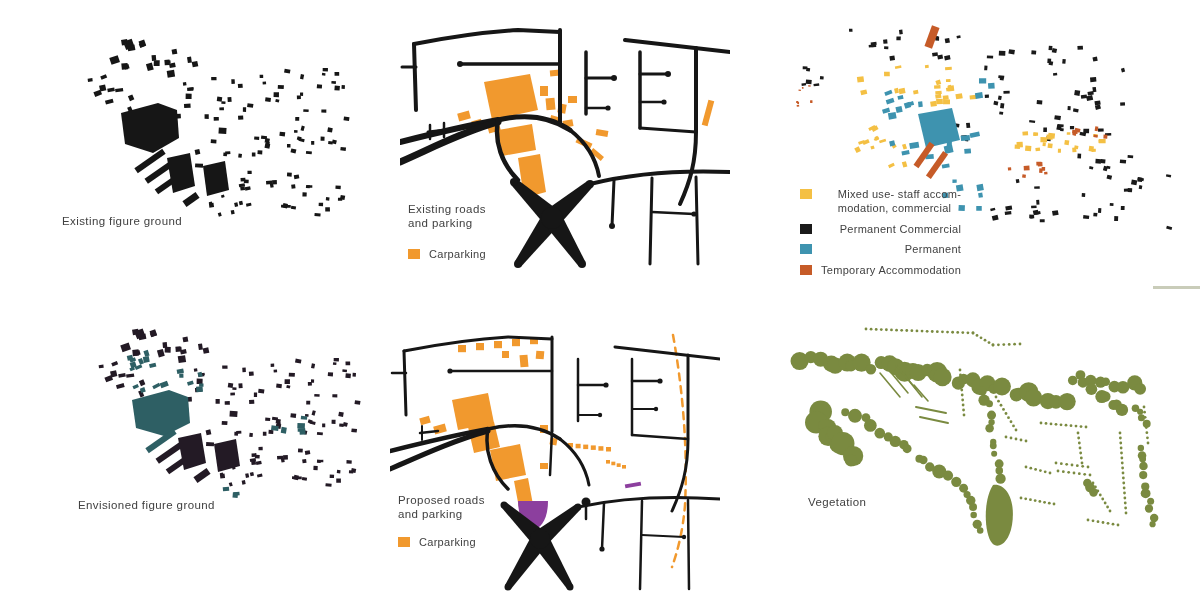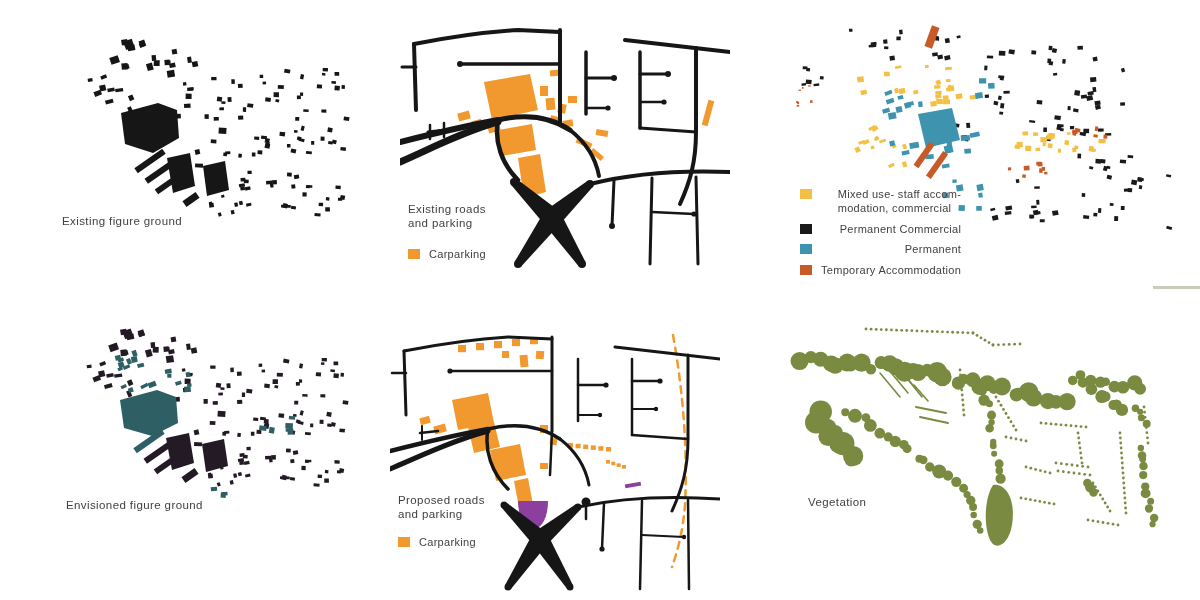--- a/index.html
+++ b/index.html
@@ -479,21 +479,21 @@
         <span class="swatch" style="background: rgb(62, 147, 175);"></span>
         <span class="legend-text">Permanent</span>
       </div>
       <div class="legend-item">
         <span class="swatch" style="background: rgb(198, 91, 40);"></span>
         <span class="legend-text">Temporary Accommodation</span>
       </div>
     </div>
   </section>
 
-  <section class="panel" style="left:54px;top:320px;width:310px;height:200px;">
+  <section class="panel" style="left:66px;top:320px;width:310px;height:200px;">
     <svg id="map-d" width="305" height="180" viewBox="0 0 305 180">
         <rect x="55.16414327081293" y="23.823411198798567" width="8.90525483735837" height="7.07351159285754" fill="#231A25" transform="rotate(-18.940136946737766 59.616770689492114 27.36016699522734)"></rect>
         <rect x="91.7703316360712" y="29.622294234111905" width="6.12898476049304" height="7.179291782714427" fill="#231A25" transform="rotate(-15.805119710974395 94.83482401631773 33.21194012546912)"></rect>
         <rect x="84.32729904539883" y="12.168007501866668" width="6.018723825458437" height="4.190095585584641" fill="#231A25" transform="rotate(-21.219123571179807 87.33666095812805 14.263055294658988)"></rect>
         <rect x="84.34863372705877" y="10.021096502430737" width="5.973096580477431" height="6.268432103842497" fill="#231A25" transform="rotate(-18.85448987642303 87.33518201729748 13.155312554351985)"></rect>
         <rect x="66.45241470541805" y="9.281891299877316" width="6.136909778928384" height="5.561529973335564" fill="#231A25" transform="rotate(-9.623684118501842 69.52086959488224 12.062656286545097)"></rect>
         <rect x="72.69219225272536" y="14.164093599654734" width="7.290648222900927" height="5.3843294464051725" fill="#231A25" transform="rotate(-10.348028870299459 76.33751636417583 16.85625832285732)"></rect>
         <rect x="66.56884186901152" y="29.628431952558458" width="6.270680081564933" height="6.281655298359692" fill="#231A25" transform="rotate(-6.09838797384873 69.70418190979399 32.769259601738305)"></rect>
         <rect x="69.35999939218163" y="30.71003882167861" width="4.766354709630832" height="4.493326478451491" fill="#231A25" transform="rotate(-16.56245444761589 71.74317674699705 32.956702060904355)"></rect>
         <rect x="69.95275953784585" y="12.562648157589138" width="7.630524144973606" height="5.505365795269609" fill="#231A25" transform="rotate(-21.71020430373028 73.76802161033265 15.315331055223941)"></rect>

